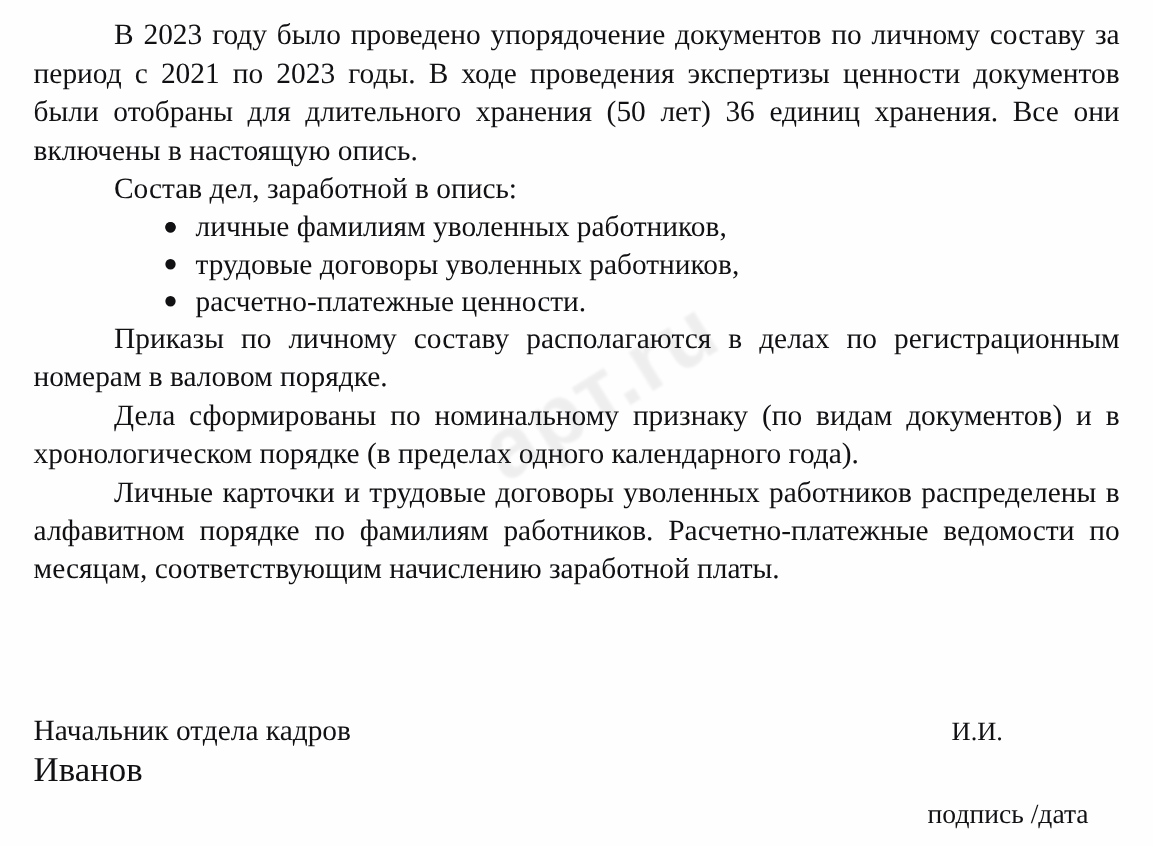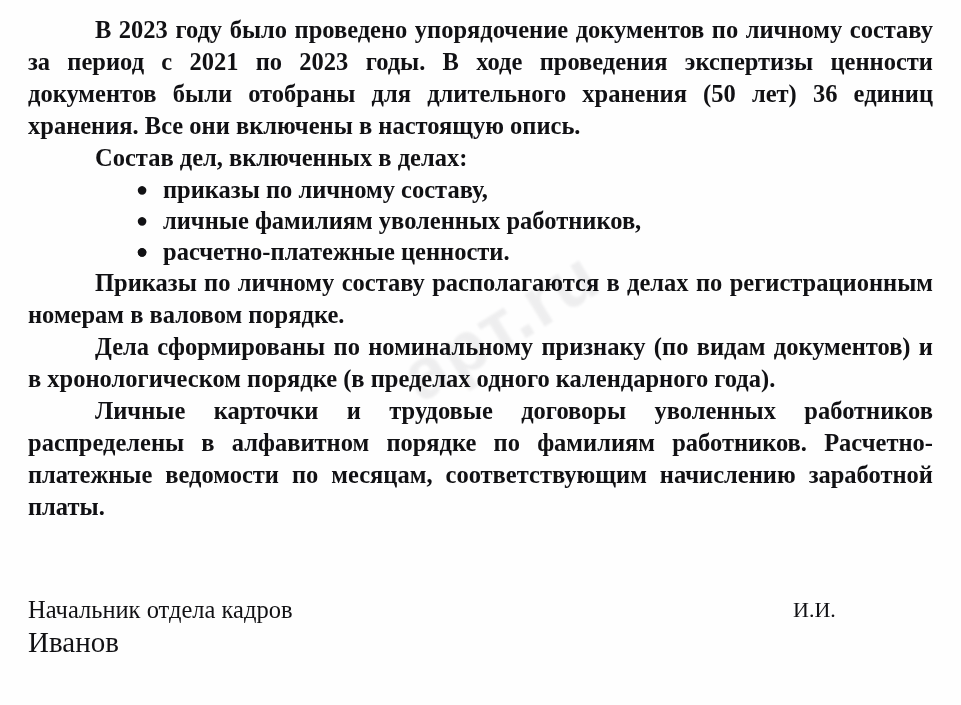--- a/index.html
+++ b/index.html
@@ -51,21 +51,20 @@
     position: relative;
     z-index: 2;
     padding: 0;
   }
 
   .body-text {
     position: absolute;
     left: 28px;
     top: 14px;
     width: 905px;
-    font-weight: bold;
   }
 
   p.para {
     margin: 0;
     font-size: 24.5px;
     line-height: 32px;
     text-align: justify;
     text-indent: 67px;
     hyphens: none;
   }
@@ -150,33 +149,33 @@
 <div class="page">
 
   <div class="watermark">арт.ru</div>
 
   <div class="content">
 
     <div class="body-text">
 
       <p class="para">В 2023 году было проведено упорядочение документов по личному составу за период с 2021 по 2023 годы. В ходе проведения экспертизы ценности документов были отобраны для длительного хранения (50 лет) 36 единиц хранения. Все они включены в настоящую опись.</p>
 
-      <p class="para">Состав дел, включенных в делах:</p>
+      <p class="para">Состав дел, заработной в опись:</p>
 
       <ul class="bullets">
         <li>
           <span class="bullet-dot">●</span>
-          <span>приказы по личному составу,</span>
         </li>
         <li>
           <span class="bullet-dot">●</span>
           <span>личные фамилиям уволенных работников,</span>
         </li>
         <li>
           <span class="bullet-dot">●</span>
+          <span>трудовые договоры уволенных работников,</span>
         </li>
         <li>
           <span class="bullet-dot">●</span>
           <span>расчетно-платежные ценности.</span>
         </li>
       </ul>
 
       <p class="para">Приказы по личному составу располагаются в делах по регистрационным номерам в валовом порядке.</p>
 
       <p class="para">Дела сформированы по номинальному признаку (по видам документов) и в хронологическом порядке (в пределах одного календарного года).</p>
@@ -184,16 +183,17 @@
       <p class="para">Личные карточки и трудовые договоры уволенных работников распределены в алфавитном порядке по фамилиям работников. Расчетно-платежные ведомости по месяцам, соответствующим начислению заработной платы.</p>
 
     </div>
 
     <div class="sign-block">
       <div class="sign-row">
         <span class="sign-title">Начальник отдела кадров</span>
         <span class="sign-initials">И.И.</span>
       </div>
       <span class="sign-surname">Иванов</span>
+      <span class="sign-caption">подпись /дата</span>
     </div>
 
   </div>
 </div>
 
 </body></html>

